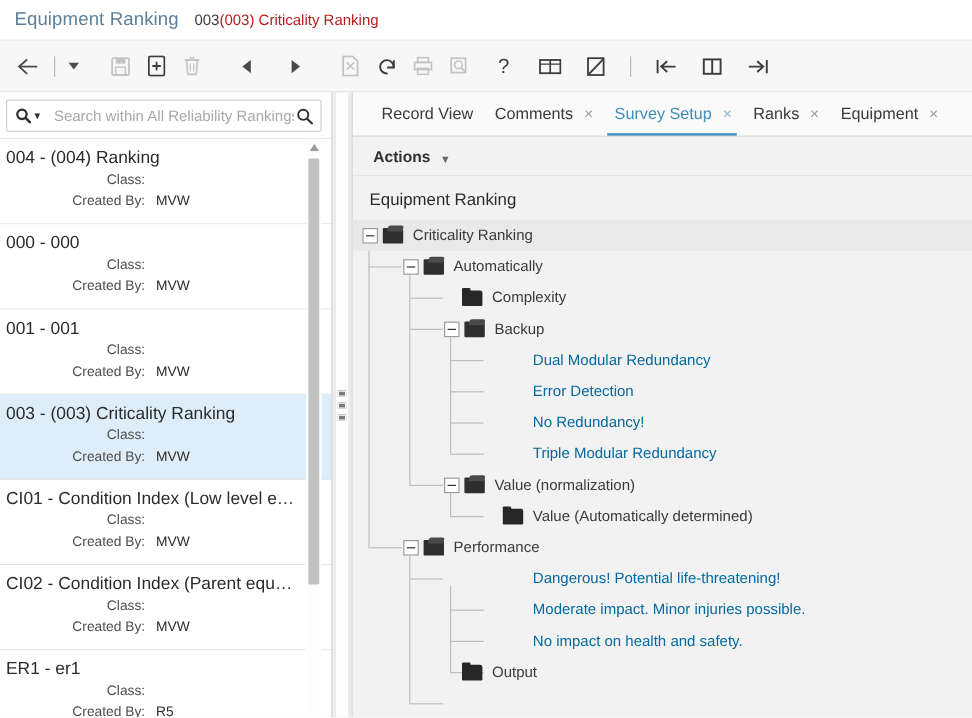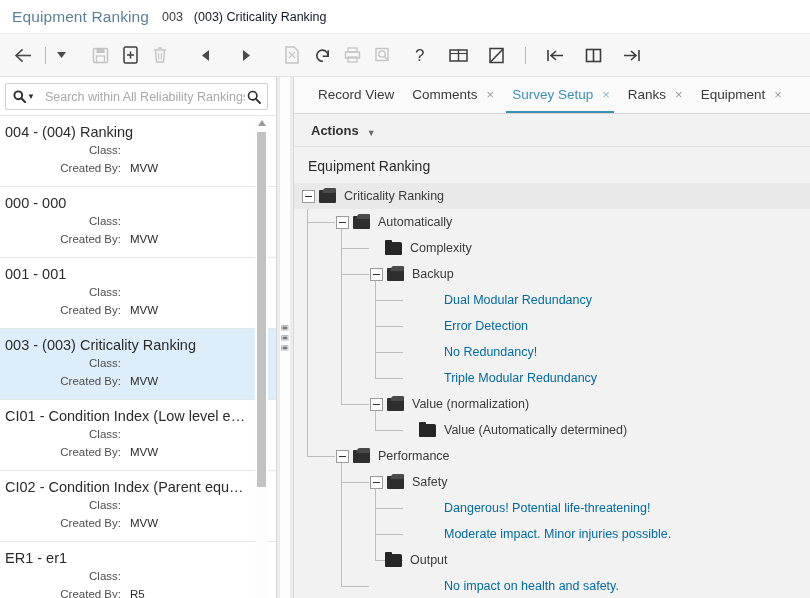--- a/index.html
+++ b/index.html
@@ -22,21 +22,21 @@
   }
   .hdr-title {
     font-size: 15.5px;
     color: #5d7f99;
     letter-spacing: .1px;
   }
   .hdr-code {
     font-size: 12.5px; color:#3c3c3c; margin-left: 13px;
   }
   .hdr-sub {
-    font-size: 12.5px; color:#0f172a; margin-left: 11px;
+    font-size: 12.5px; color:#b91c1c; 
   }
 
   
   .toolbar {
     height: 44px;
     display: flex; align-items: center;
     background: #f7f7f7;
     border-top: 1px solid #eeeeee;
     border-bottom: 1px solid #e3e3e3;
     padding-left: 8px;
@@ -668,50 +668,40 @@
             <div class="trow" style="padding-left: 42px;">
               <span class="toggler">
                 <span class="minus"></span>
               </span>
               <span class="fold open">
                 <span class="back"></span>
                 <span class="flap"></span>
               </span>
               <span class="tlabel">Performance</span>
             </div>
-            <div class="trow" style="padding-left: 76px;">
-              <span class="toggler">
-                <span class="minus"></span>
-              </span>
-              <span class="fold open">
-                <span class="back"></span>
-                <span class="flap"></span>
-              </span>
-              <span class="tlabel">Safety</span>
-            </div>
             <div class="trow" style="padding-left: 110px;">
               <span class="toggler none"></span>
               <span style="width: 17px; height: 13px; flex: 0 0 auto;"></span>
               <span class="tlabel leaf-text">Dangerous! Potential life-threatening!</span>
             </div>
             <div class="trow" style="padding-left: 110px;">
               <span class="toggler none"></span>
               <span style="width: 17px; height: 13px; flex: 0 0 auto;"></span>
               <span class="tlabel leaf-text">Moderate impact. Minor injuries possible.</span>
+            </div>
+            <div class="trow" style="padding-left: 110px;">
+              <span class="toggler none"></span>
+              <span style="width: 17px; height: 13px; flex: 0 0 auto;"></span>
+              <span class="tlabel leaf-text">No impact on health and safety.</span>
             </div>
             <div class="trow" style="padding-left: 76px;">
               <span class="toggler none"></span>
               <span class="fold">
                 <span class="back"></span>
                 <span class="notch"></span>
               </span>
               <span class="tlabel">Output</span>
             </div>
-            <div class="trow" style="padding-left: 110px;">
-              <span class="toggler none"></span>
-              <span style="width: 17px; height: 13px; flex: 0 0 auto;"></span>
-              <span class="tlabel leaf-text">No impact on health and safety.</span>
-            </div>
           </div>
       </div>
     </div>
   </div>
 </div>
 
 </body></html>

